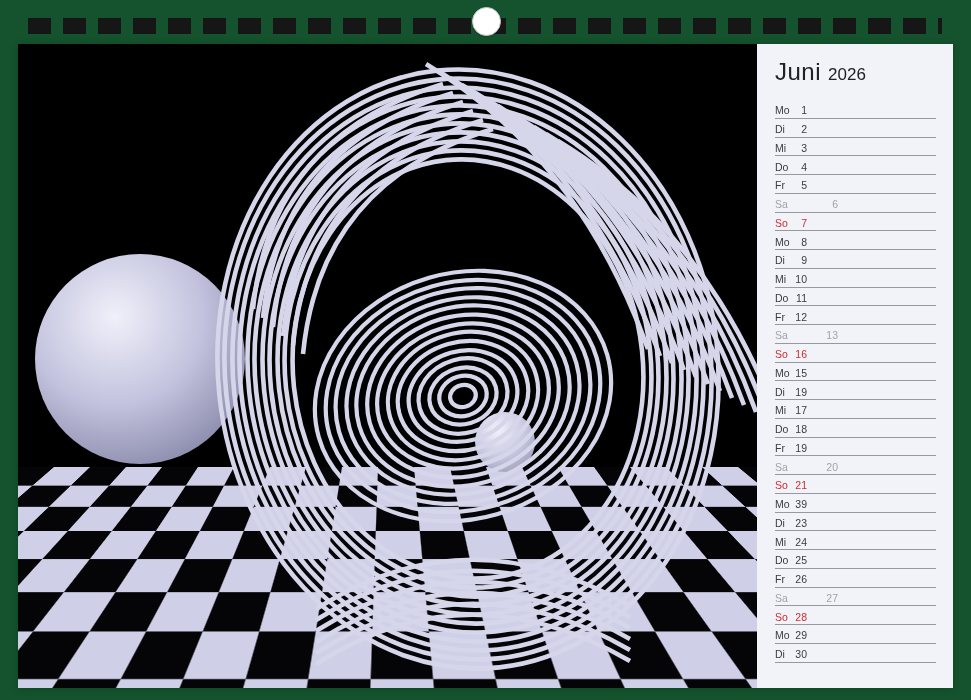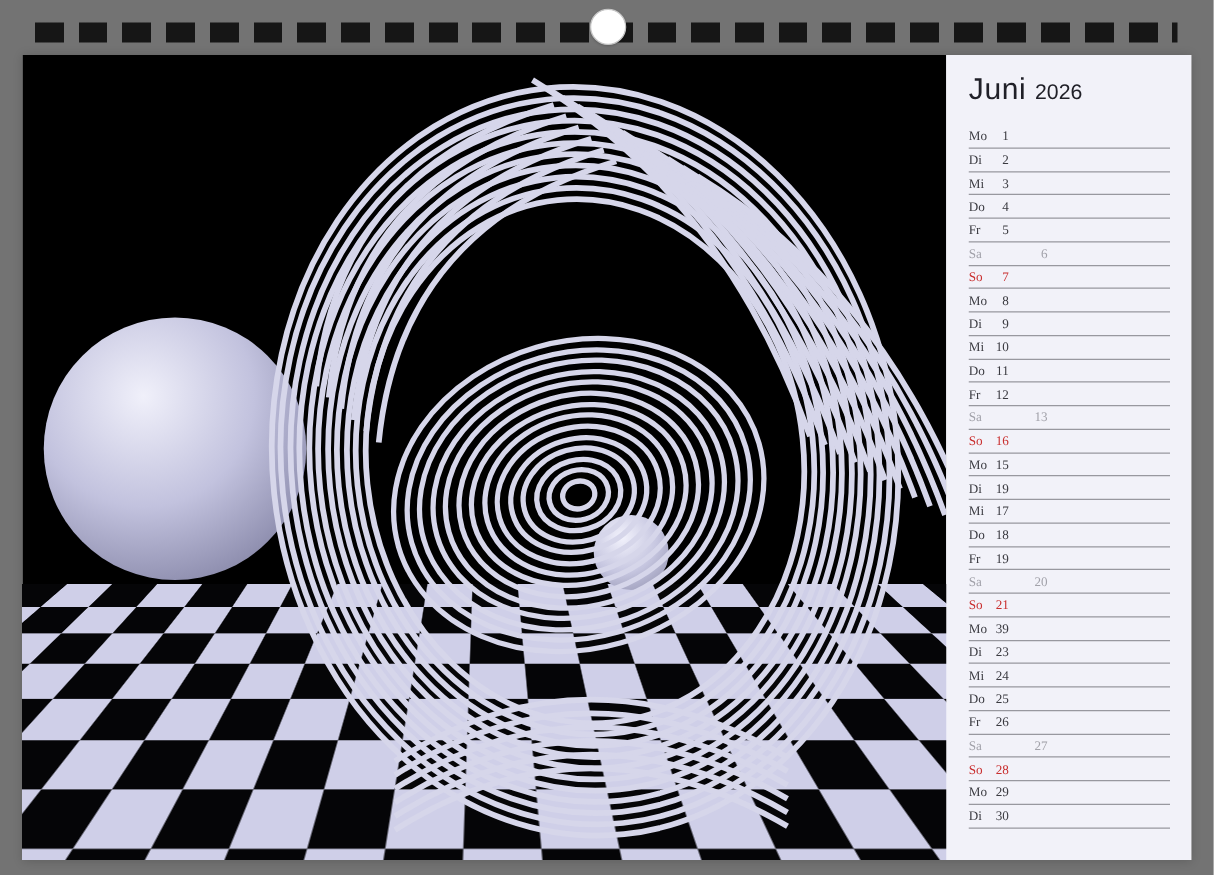--- a/index.html
+++ b/index.html
@@ -1,16 +1,16 @@
 <!DOCTYPE html>
 <html style="--art_bg: #000000; --stripe: #d6d6ea; --checker_light: #cfcfe8; --strip_bg: #f2f2f9; --title_text: #202028; --weekday_text: #3a3a40; --saturday_text: #a2a2aa; --sunday_text: #c92f2f; --row_line: #98989f;"><head>
 <meta charset="utf-8">
 <style>
   html,body{margin:0;padding:0;background:#ffffff;font-family:"Liberation Sans",sans-serif;}
-  .stage{position:relative;width:971px;height:700px;background:#737373;overflow:hidden;}
+  .stage{position:relative;width:971px;height:700px;background:#14532d;overflow:hidden;}
 
   
   .binding{position:absolute;left:28px;top:18px;width:914px;height:16px;
     background:repeating-linear-gradient(90deg,#161616 0px 23px,transparent 23px 35px);}
   .hanger{position:absolute;left:472px;top:7px;width:27px;height:27px;background:#fff;
     border:1px solid #c6c6c6;border-radius:50%;box-shadow:0 1px 2px rgba(0,0,0,.18);z-index:5;}
 
   
   .page{position:absolute;left:18px;top:44px;width:935px;height:644px;background:#fff;
     box-shadow:0 1px 8px rgba(0,0,0,.18);}
@@ -28,21 +28,21 @@
   .sphere.small{left:457px;top:368px;width:60px;height:60px;
     background:radial-gradient(circle at 38% 30%, #f2f2fc, #c6c6e0 50%, #8a8aa8);}
   .sculpture{position:absolute;left:0;top:0;width:739px;height:644px;}
 
   
   .strip{position:absolute;left:739px;top:0;width:196px;height:644px;background:var(--strip_bg,#f2f2f9);
     box-sizing:border-box;padding:10px 17px 0 18px;}
   .title{display:flex;align-items:baseline;gap:7px;height:40px;margin-top:4px;color:var(--title_text,#202028);}
   .title .month{font-size:24px;letter-spacing:.5px;}
   .title .year{font-size:17px;}
-  .rows{margin-top:2px;font-family:Liberation Serif, serif;}
+  .rows{margin-top:2px;}
   .row{height:18.75px;display:flex;align-items:flex-end;padding-bottom:2px;box-sizing:border-box;
     border-bottom:1px solid var(--row_line,#98989f);font-size:10.5px;line-height:1;color:var(--weekday_text,#3a3a40);}
   .row .wd{width:18px;}
   .row .num{width:14px;text-align:right;}
   .row.sat{color:var(--saturday_text,#a2a2aa);gap:31px;}
   .row.sun{color:var(--sunday_text,#c92f2f);}
 </style>
 </head>
 <body>
 

